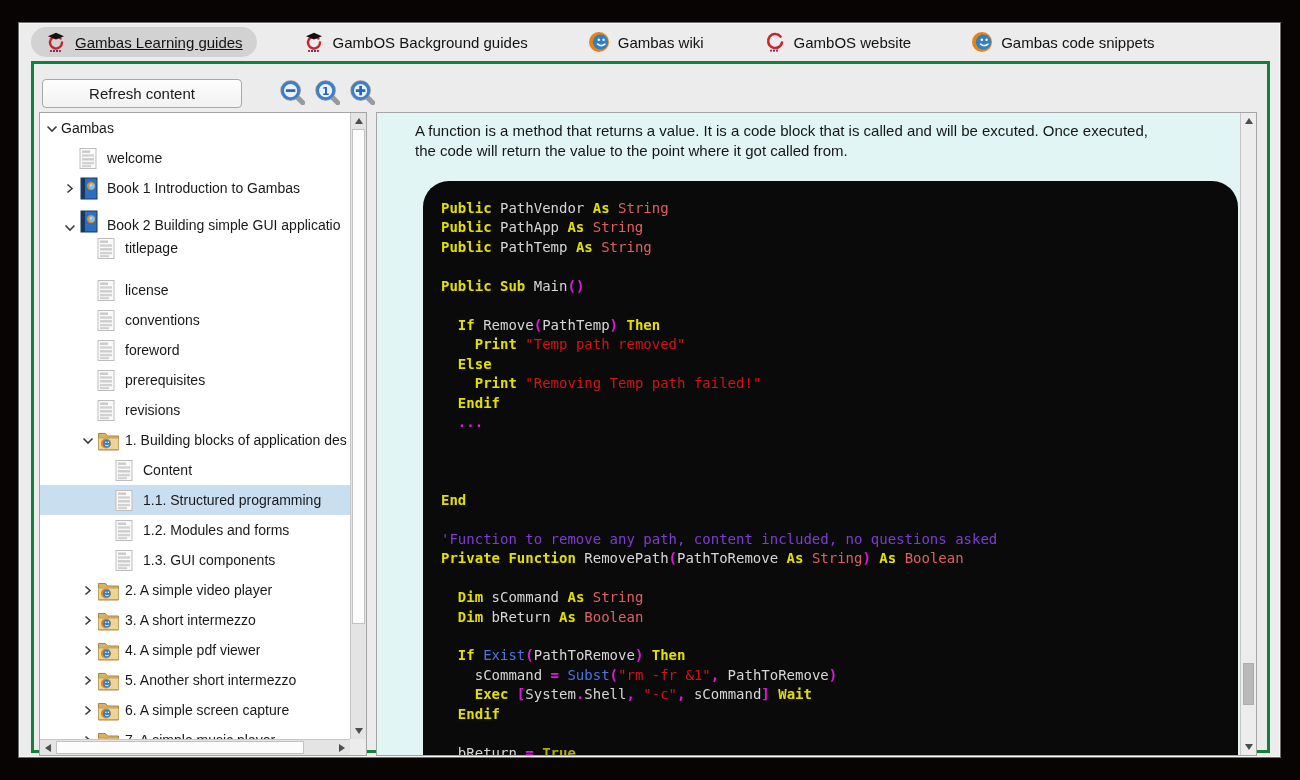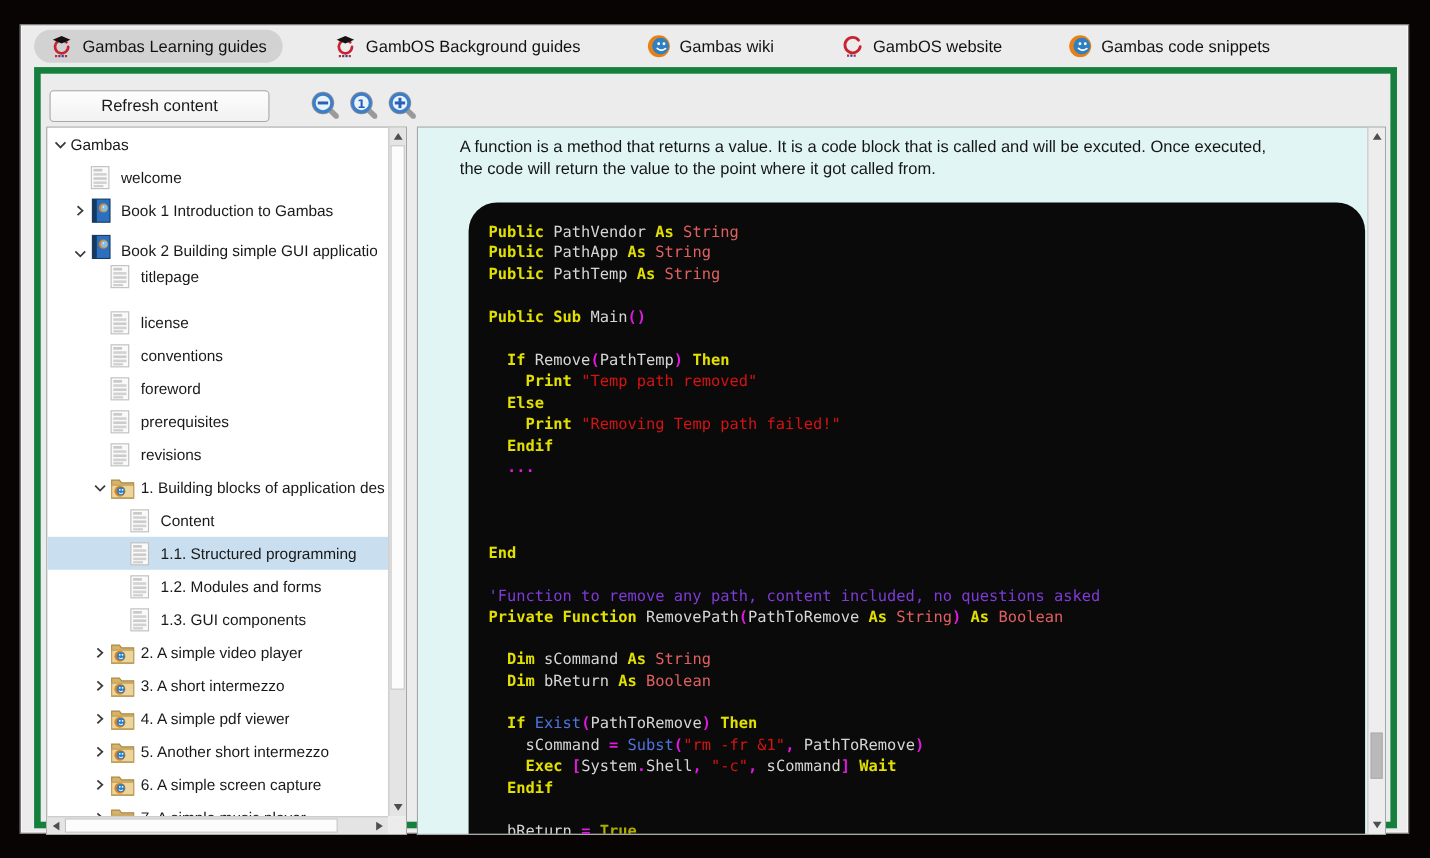--- a/index.html
+++ b/index.html
@@ -5,25 +5,25 @@
   * { margin:0; padding:0; box-sizing:border-box; }
   body { width:1300px; height:780px; overflow:hidden; font-family:"Liberation Sans", sans-serif; }
   .screen { position:relative; width:1300px; height:780px; background:#070403; }
   .window { position:absolute; left:18px; top:22px; width:1263px; height:736px;
             background:#ececec; border:1px solid #6e6e6e; box-shadow:inset 0 0 0 1px #f7f7f7; }
 
   
   .tabbar { position:absolute; left:12px; top:3px; height:32px; display:flex; align-items:center; gap:32px; }
   .tab { display:flex; align-items:center; gap:8px; font-size:15px; color:#121212;
          padding:4px 14px; border-radius:15px; cursor:default; white-space:nowrap; }
-  .tab.selected { background:#d2d2d2; }
+  .tab.selected { background:#d2d2d2;text-decoration:underline; }
 
   
   .panel { position:absolute; left:12px; top:38px; width:1239px; height:692px;
-           border:6px solid #15803d; background:#ececec; }
+           border:3px solid #15803d; background:#ececec; }
 
   
   .refresh { position:absolute; left:8px; top:15px; width:200px; height:29px;
              background:linear-gradient(#fefefe,#f1f1f1); border:1px solid #a8a8a8;
              border-radius:4px; font-family:"Liberation Sans",sans-serif; font-size:15px; color:#1a1a1a; }
   .zoombtn { position:absolute; top:14px; width:27px; height:27px; }
 
   
   .tree-pane { position:absolute; left:5px; top:48px; width:328px; height:644px;
                background:#ffffff; border:1px solid #a5a5a5; }

